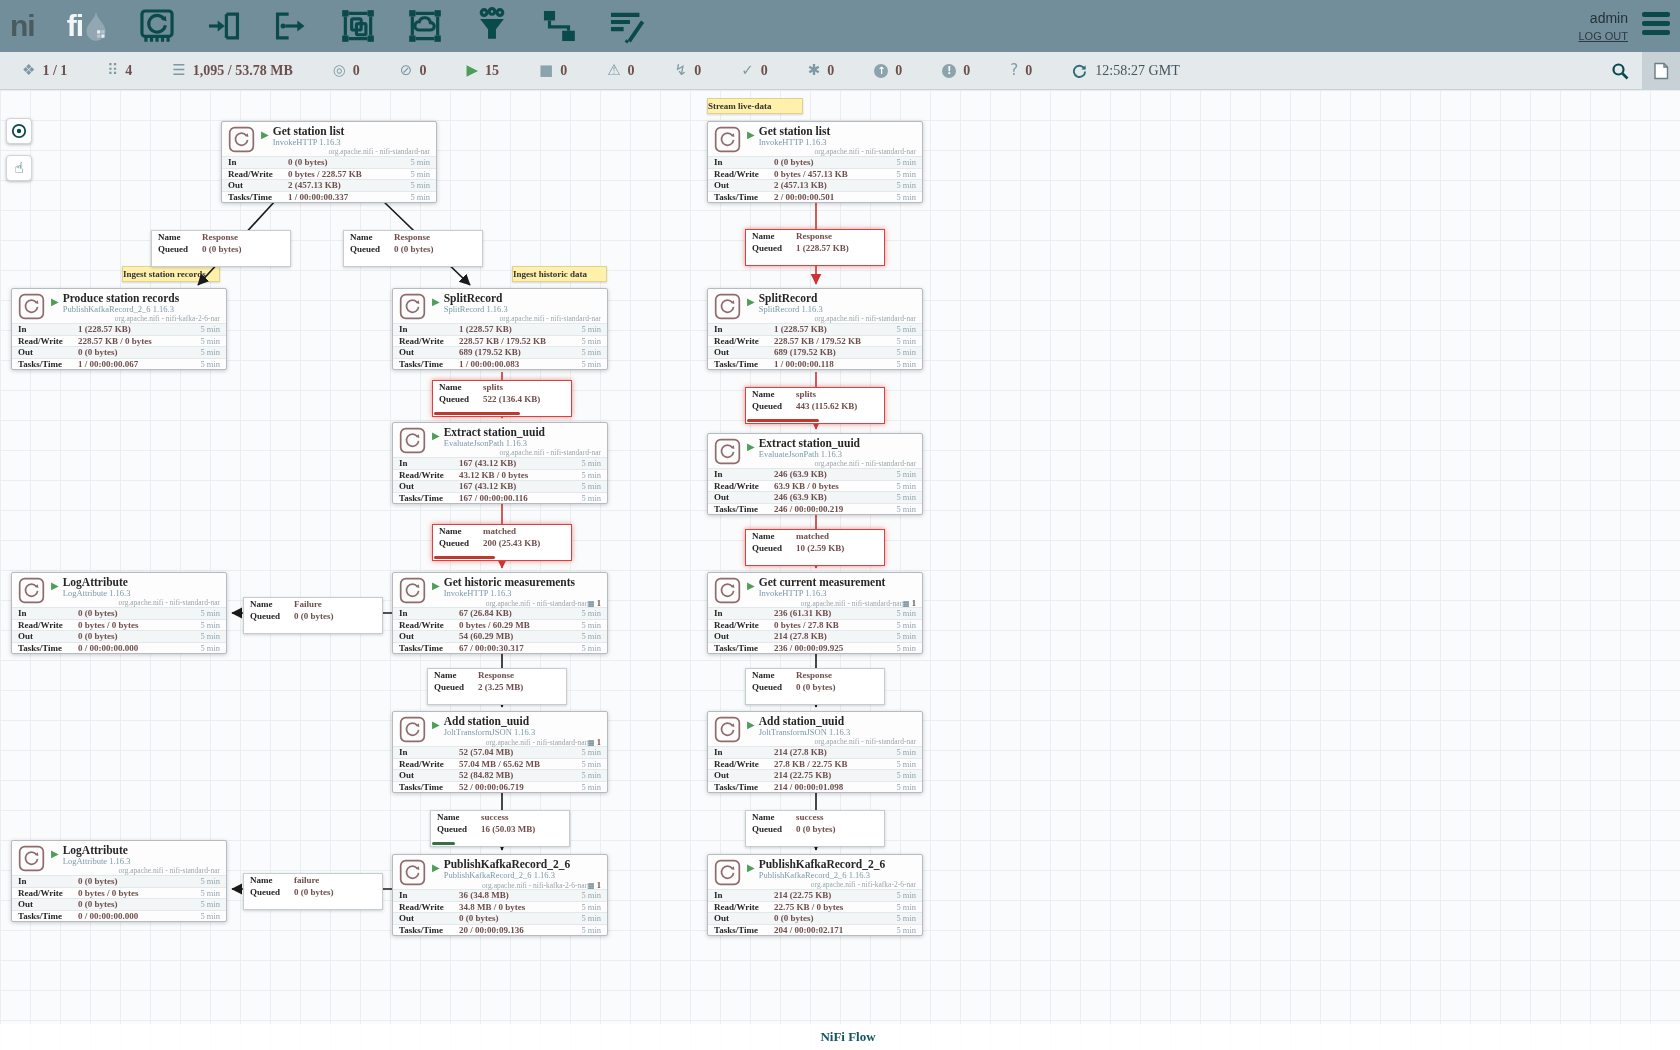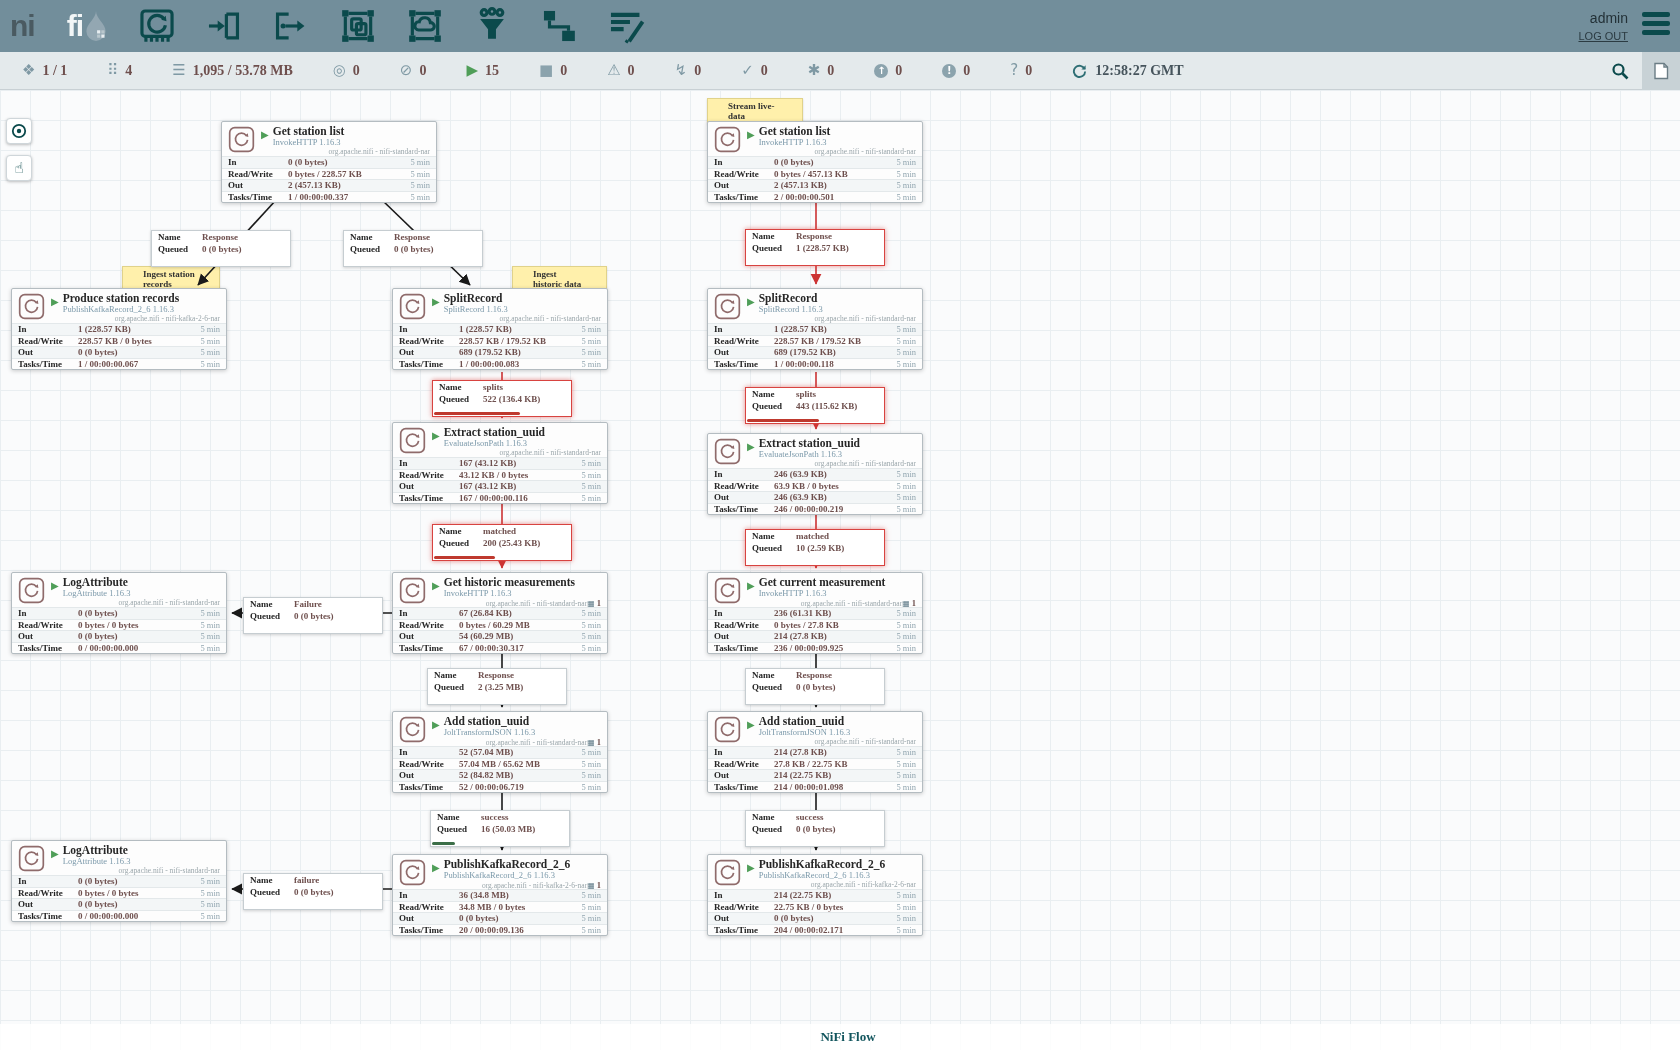--- a/index.html
+++ b/index.html
@@ -26,39 +26,39 @@
   .statusbar { position:absolute; left:0; top:52px; width:1680px; height:38px;
     background:#e4eaec; border-bottom:1px solid #c8d0d4; z-index:10;
     display:flex; align-items:center; font-family:"Liberation Serif", serif; }
   .sb-items { display:flex; align-items:center; gap:40px; margin-left:22px; }
   .sb-item { display:flex; align-items:center; gap:7px; }
   .sb-icon { color:#7f99a4; font-size:15px; line-height:1; font-family:"DejaVu Sans", sans-serif;}
   .sb-icon.circ { background:#8ba3ad; color:#fff; width:14px; height:14px; border-radius:50%;
     font-size:10px; display:inline-flex; align-items:center; justify-content:center; font-weight:bold;}
   .sb-val { color:#6e4f4d; font-size:14px; font-weight:bold; }
   .sb-time { display:flex; align-items:center; gap:8px; margin-left:40px; }
-  .sb-time .t { color:#46545c; font-size:14px; font-weight:bold; }
+  .sb-time .t { color:#46545c; font-size:14px; font-weight:normal; }
   .sb-right { position:absolute; right:0; top:0; height:38px; display:flex; align-items:center; }
   .search-btn { width:44px; height:38px; display:flex; align-items:center; justify-content:center; cursor:pointer;}
   .doc-btn { width:38px; height:38px; background:#c8d2d6; display:flex; align-items:center; justify-content:center; cursor:pointer;}
 
   
   .canvas { position:absolute; left:0; top:0; width:1680px; height:1050px;
     background-color:#fafbfc;
     background-image:
       linear-gradient(to right, #e9eef1 1px, transparent 1px),
       linear-gradient(to bottom, #e9eef1 1px, transparent 1px);
     background-size:30px 30px; z-index:1; }
   #sticky-layer, #node-layer { position:absolute; left:0; top:0; width:1680px; height:1050px; pointer-events:none;}
   #sticky-layer { z-index:2; } #edge-layer { position:absolute; left:0; top:0; z-index:3; } #node-layer{ z-index:4; }
   #sticky-layer > *, #node-layer > * { pointer-events:auto; }
 
   .sticky { position:absolute; background:#fff0ab; border:1px solid #e0d28a;
     box-shadow:0 1px 2px rgba(0,0,0,.15); font-family:"Liberation Serif", serif;
-    font-size:9px; font-weight:bold; color:#333; padding:2px 20px; cursor:move; }
+    font-size:9px; font-weight:bold; color:#333; padding:2px 0; cursor:move; }
 
   
   .proc { position:absolute; width:216px; background:#fdfdfd; border:1px solid #b4bcc1;
     border-radius:2px; box-shadow:0 1px 4px rgba(0,0,0,.2); cursor:move;
     font-family:"Liberation Serif", serif; }
   .proc-head { display:flex; padding:3px 6px 1px 6px; height:34px; }
   .proc-icon { flex:none; margin-top:1px; }
   .run-icon { color:#4f9e58; font-size:10px; margin:4px 4px 0 6px; font-family:"DejaVu Sans",sans-serif;}
   .titles { flex:1; min-width:0; }
   .proc-name { font-size:11.5px; font-weight:bold; color:#262626; white-space:nowrap; }

